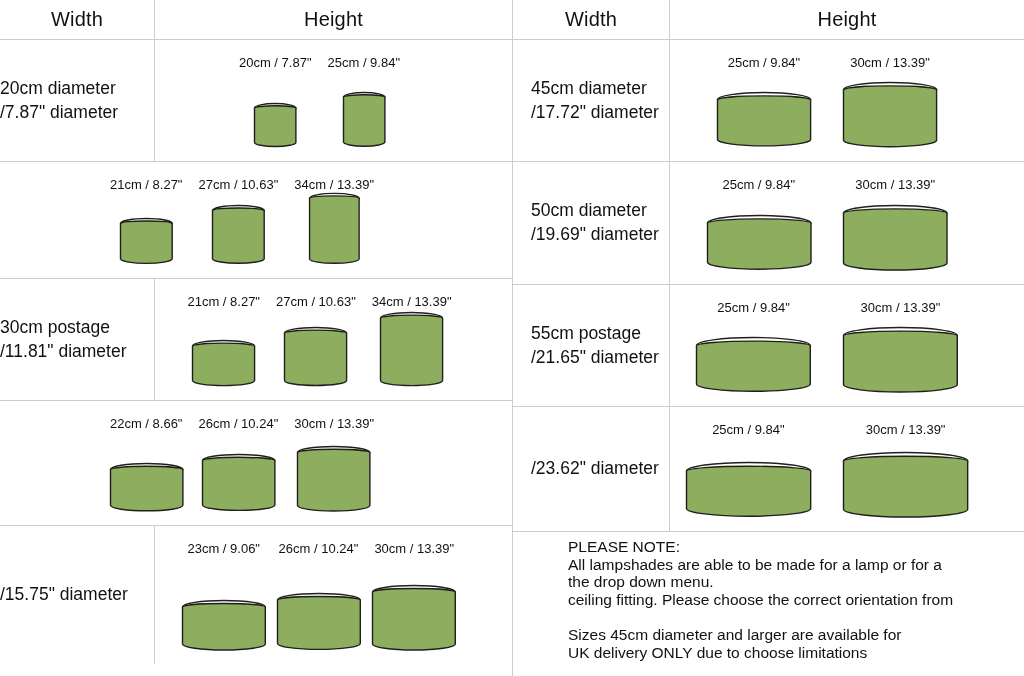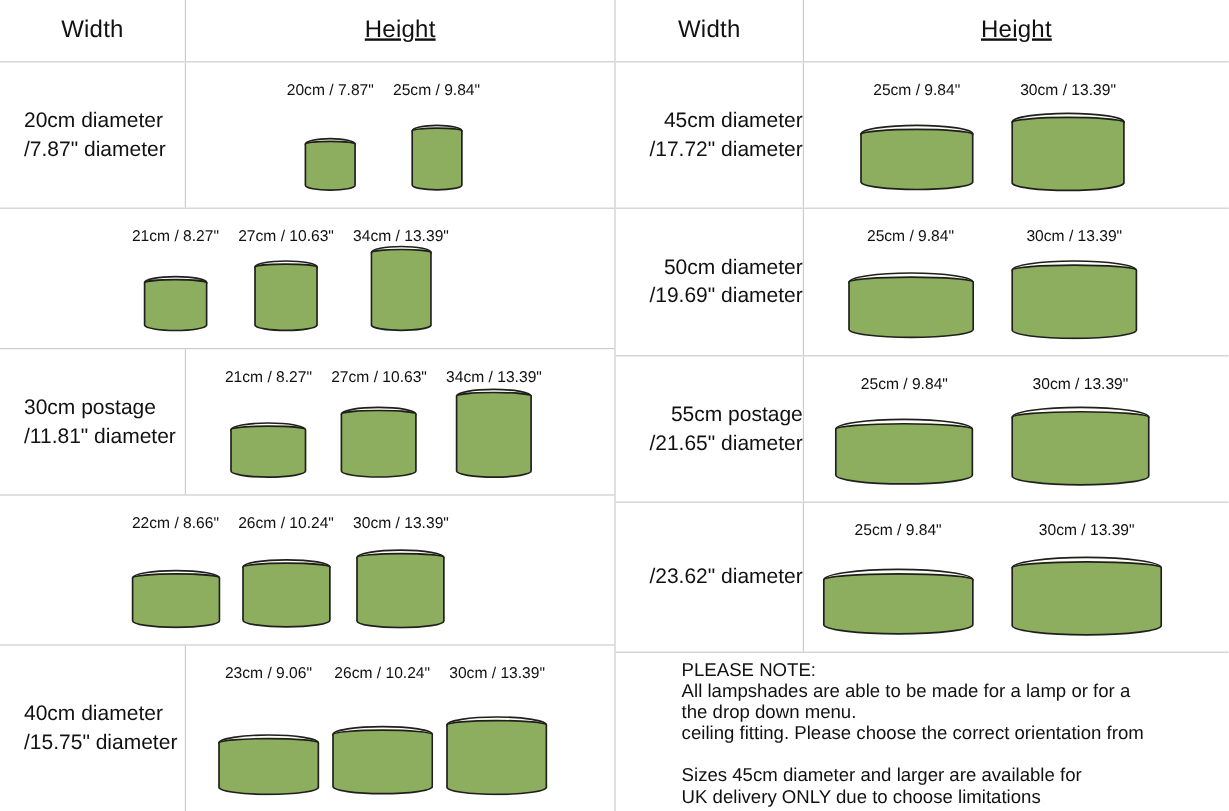--- a/index.html
+++ b/index.html
@@ -8,35 +8,35 @@
   body {
     width:1024px; height:676px; background:#ffffff; overflow:hidden;
     font-family:"Liberation Sans", sans-serif; color:var(--ink);
     -webkit-font-smoothing:antialiased;
   }
   .sheet { display:flex; width:1024px; height:676px; }
   .table { display:flex; flex-direction:column; }
   .table.left  { width:513px; border-right:1px solid var(--grid); }
   .table.right { width:511px; }
 
-  .hdr { display:flex; height:52px; border-bottom:1px solid var(--grid); flex:0 0 auto; }
+  .hdr { display:flex; height:40px; border-bottom:1px solid var(--grid); flex:0 0 auto; }
   .hcell { display:flex; align-items:center; justify-content:center;
            font-size:20px; letter-spacing:0.2px; }
   .wcol { width:155px; border-right:1px solid var(--grid); }
   .right .wcol { width:157px; }
-  .hcol { flex:1;text-decoration:underline; }
+  .hcol { flex:1; }
 
   .rows { display:flex; flex-direction:column; flex:0 0 auto; }
   .row  { display:flex; border-bottom:1px solid var(--grid); }
   .table.left .rows .row:last-child { border-bottom:none; }
 
   .wcell { width:155px; border-right:1px solid var(--grid);
            display:flex; flex-direction:column; justify-content:center;
-           padding-left:20px; font-size:17.5px; line-height:1.35; }
-  .right .wcell { width:157px; padding-left:18px;text-align:right; }
+           font-size:17.5px; line-height:1.35; }
+  .right .wcell { width:157px; padding-left:18px; }
 
   .hbody { flex:1; display:flex; align-items:stretch; justify-content:center;
            gap:8px; padding:15px 28px 13px 0; }
   .right .hbody { gap:30px; padding:15px 40px 13px 0; }
 
   .shade { display:flex; flex-direction:column; justify-content:space-between;
            align-items:center; }
   .shade-label { font-size:13px; white-space:nowrap; padding:0 4px; }
   .shade svg { display:block; }
 
@@ -150,21 +150,20 @@
               <div class="shade-label">30cm / 13.39"</div>
               <svg width="75.4" height="67.5" viewBox="0 0 75.4 67.5">
                 <ellipse cx="37.7" cy="7.6" rx="36.2" ry="6.1" fill="#fffef6" stroke="#1f1f1d" stroke-width="1.4"></ellipse>
                 <path d="M 1.5 7.6 A 36.2 3.3 0 0 1 73.9 7.6 L 73.9 60.5 A 36.2 5.5 0 0 1 1.5 60.5 Z" fill="#8cae5e" stroke="#1f1f1d" stroke-width="1.4" stroke-linejoin="round"></path>
               </svg>
             </div>
           </div>
         </div>
         <div class="row" style="height: 138px;">
           <div class="wcell">
-            <div>40cm diameter</div>
             <div>/15.75" diameter</div>
           </div>
           <div class="hbody">
             <div class="shade">
               <div class="shade-label">23cm / 9.06"</div>
               <svg width="85.8" height="52.4" viewBox="0 0 85.8 52.4">
                 <ellipse cx="42.9" cy="8.1" rx="41.4" ry="6.6" fill="#fffef6" stroke="#1f1f1d" stroke-width="1.4"></ellipse>
                 <path d="M 1.5 8.1 A 41.4 3.6 0 0 1 84.3 8.1 L 84.3 45.0 A 41.4 6.0 0 0 1 1.5 45.0 Z" fill="#8cae5e" stroke="#1f1f1d" stroke-width="1.4" stroke-linejoin="round"></path>
               </svg>
             </div>

